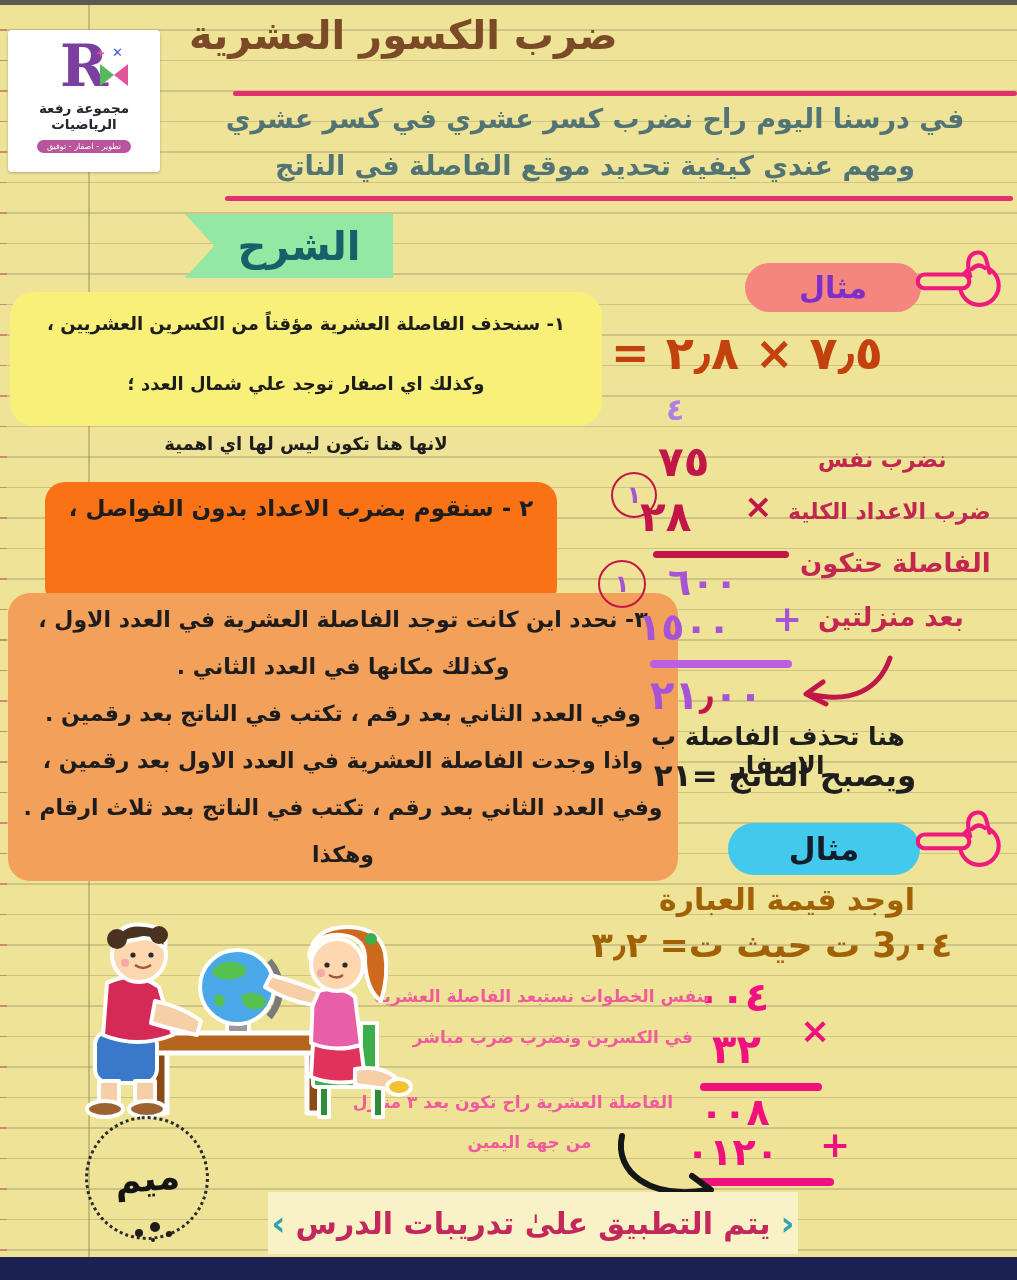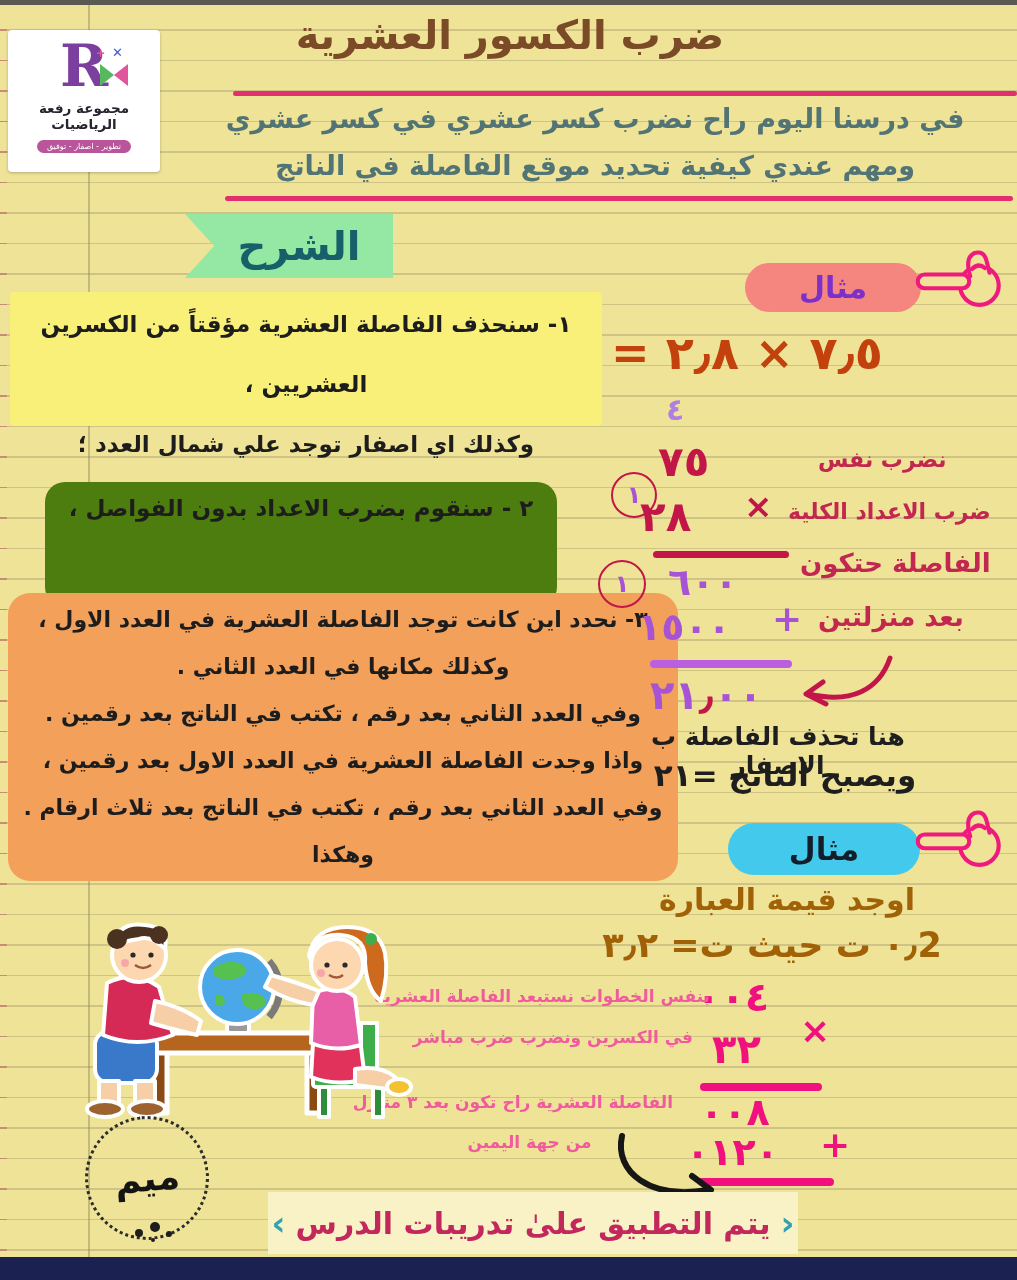--- a/index.html
+++ b/index.html
@@ -23,38 +23,38 @@
   .logo-r{font-family:"DejaVu Serif",serif;font-weight:bold;color:#7b3fa0;font-size:58px;line-height:60px;margin-top:6px;}
   .logo-marks{position:absolute;left:86px;top:14px;width:60px;text-align:left;direction:ltr;line-height:15px;}
   .logo-marks span{font-size:13px;font-weight:bold;}
   .logo-book{position:absolute;left:92px;top:34px;width:0;height:0;
     border-left:14px solid #e0559b;border-right:14px solid #58b85e;border-bottom:11px solid transparent;border-top:11px solid transparent;
     transform:rotate(180deg);}
   .logo-name{font-size:13.5px;font-weight:bold;color:#2a2430;margin-top:4px;direction:rtl;}
   .logo-pill{display:inline-block;margin-top:8px;background:#b8559b;color:#fff;font-size:8px;
     padding:2px 10px;border-radius:7px;direction:rtl;}
 
-  .page-title{left:200px;top:12px;width:620px;text-align:center;color:#7b4b28;
+  .page-title{left:189px;top:12px;width:620px;text-align:left;color:#7b4b28;
     font-size:40px;font-weight:bold;}
 
   .rule{height:5px;background:#e2306f;border-radius:3px;}
   .intro-rule-top{left:233px;top:91px;width:784px;}
   .intro-rule-bottom{left:225px;top:196px;width:788px;}
   .intro-line{left:180px;width:830px;text-align:center;color:#527474;font-size:27px;font-weight:bold;}
   .intro-1{top:103px;} .intro-2{top:150px;}
 
   .ribbon{left:185px;top:214px;width:208px;height:64px;background:#95e8a4;
     clip-path:polygon(0 0,100% 0,100% 100%,0 100%,14% 50%);
     display:flex;align-items:center;justify-content:center;padding-left:20px;box-sizing:border-box;
     color:#17606a;font-size:40px;font-weight:bold;}
 
   .stepbox{box-sizing:border-box;color:#1d1d1d;font-weight:bold;text-align:center;}
-  .box-yellow{left:10px;top:292px;width:592px;height:134px;background:#f9f079;border-radius:4px;
-    font-size:23px;line-height:60px;padding-top:2px;}
-  .box-mint{left:45px;top:482px;width:512px;height:125px;background:#4d7c0f;border-radius:20px;
+  .box-yellow{left:10px;top:292px;width:592px;height:134px;background:#f9f079;border-radius:24px;
+    font-size:18px;line-height:60px;padding-top:2px;}
+  .box-mint{left:45px;top:482px;width:512px;height:125px;background:#f97316;border-radius:20px;
     font-size:23px;line-height:50px;padding-top:1px;}
   .box-orange{left:8px;top:593px;width:670px;height:288px;background:#f3a05a;border-radius:22px;
     font-size:22px;line-height:47px;padding-top:3px;}
 
   .badge{border-radius:27px;display:flex;align-items:center;justify-content:center;font-weight:bold;}
   .badge-1{left:745px;top:263px;width:176px;height:49px;background:#f5867f;color:#7d2fc9;font-size:30px;}
   .badge-2{left:728px;top:823px;width:192px;height:52px;background:#43c9ec;color:#141e2a;font-size:31px;}
 
   .equation{right:60px;top:326px;width:420px;text-align:center;color:#c2410c;font-size:46px;font-weight:bold;}
   .carry-4{left:666px;top:392px;color:#b07fe0;font-size:30px;font-weight:bold;}
@@ -176,21 +176,21 @@
 <svg class="abs" style="left:915px;top:806px" width="92" height="68" viewBox="0 0 100 72">
   <g stroke="#f0197e" stroke-width="4.5" fill="#efe398" stroke-linecap="round" stroke-linejoin="round">
     <circle cx="70" cy="42" r="21"></circle>
     <path d="M60 32 Q54 12 64 7 Q75 3 78 16 L81 28"></path>
     <rect x="3" y="30" width="56" height="15" rx="7.5"></rect>
     <path d="M62 24 q7 -7 14 -1" fill="none"></path>
   </g>
 </svg>
 
 <div class="abs teal-text" style="right:70px;top:882px;width:320px;font-size:30px">اوجد قيمة العبارة</div>
-<div class="abs teal-text" style="right:50px;top:925px;width:390px;font-size:35px">٠٫2 ت حيث ت= ٣٫٢</div>
+<div class="abs teal-text" style="right:50px;top:925px;width:390px;font-size:35px">3٫٠٤ ت حيث ت= ٣٫٢</div>
 
 <div class="abs m2" style="left:696px;top:974px;font-size:40px;letter-spacing:26px;white-space:nowrap">٠٠٤</div>
 <div class="abs m2" style="left:800px;top:1010px;font-size:36px">×</div>
 <div class="abs m2" style="left:712px;top:1026px;font-size:40px;letter-spacing:32px;white-space:nowrap">٣٢</div>
 <div class="abs opline" style="left:700px;top:1083px;width:122px;height:8px;background:#f0117e"></div>
 <div class="abs m2" style="left:700px;top:1090px;font-size:38px;letter-spacing:24px;white-space:nowrap">٠٠٨</div>
 <div class="abs m2" style="left:686px;top:1130px;font-size:38px;letter-spacing:13px;white-space:nowrap">٠١٢٠</div>
 <div class="abs m2" style="left:820px;top:1124px;font-size:36px">+</div>
 <div class="abs opline" style="left:698px;top:1178px;width:136px;height:8px;background:#f0117e"></div>
 <div class="abs" style="left:700px;top:1186px;direction:ltr;white-space:nowrap">

